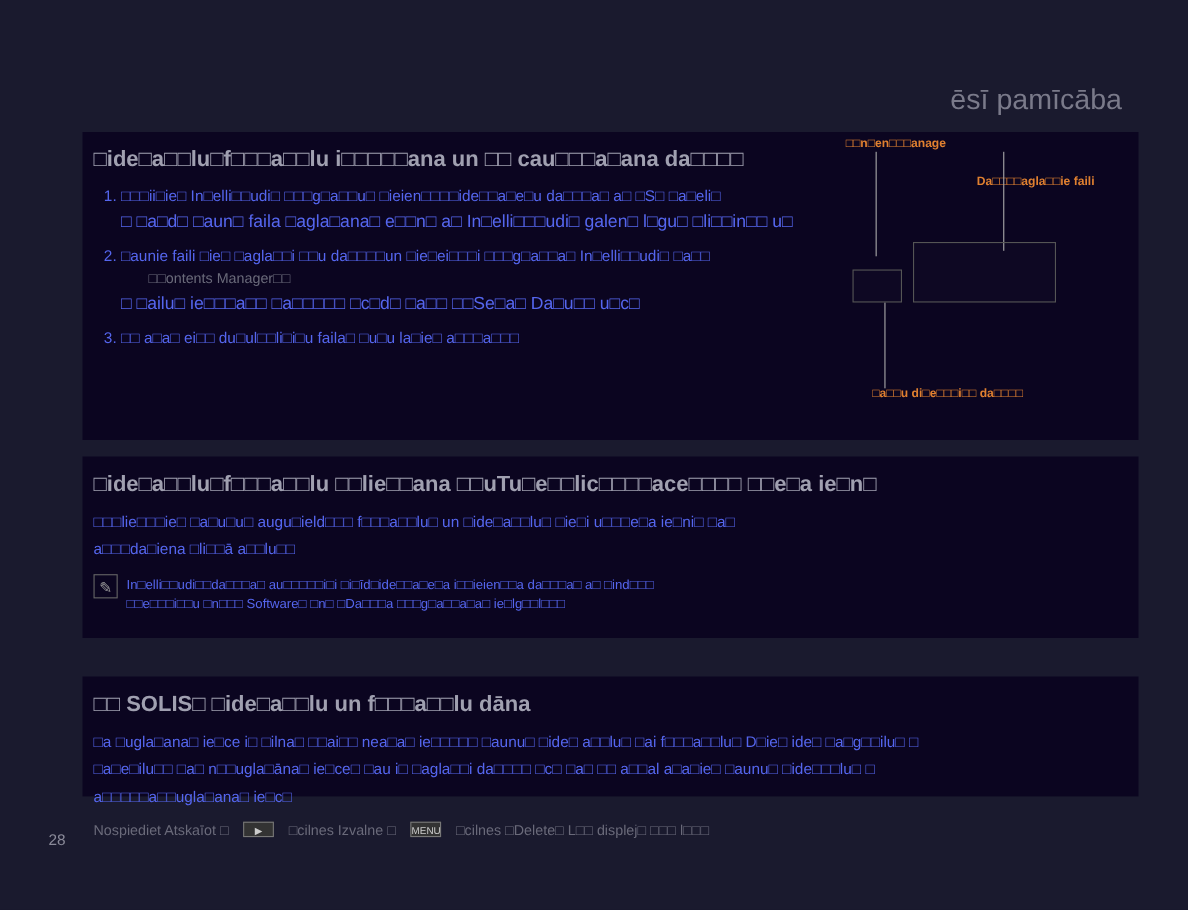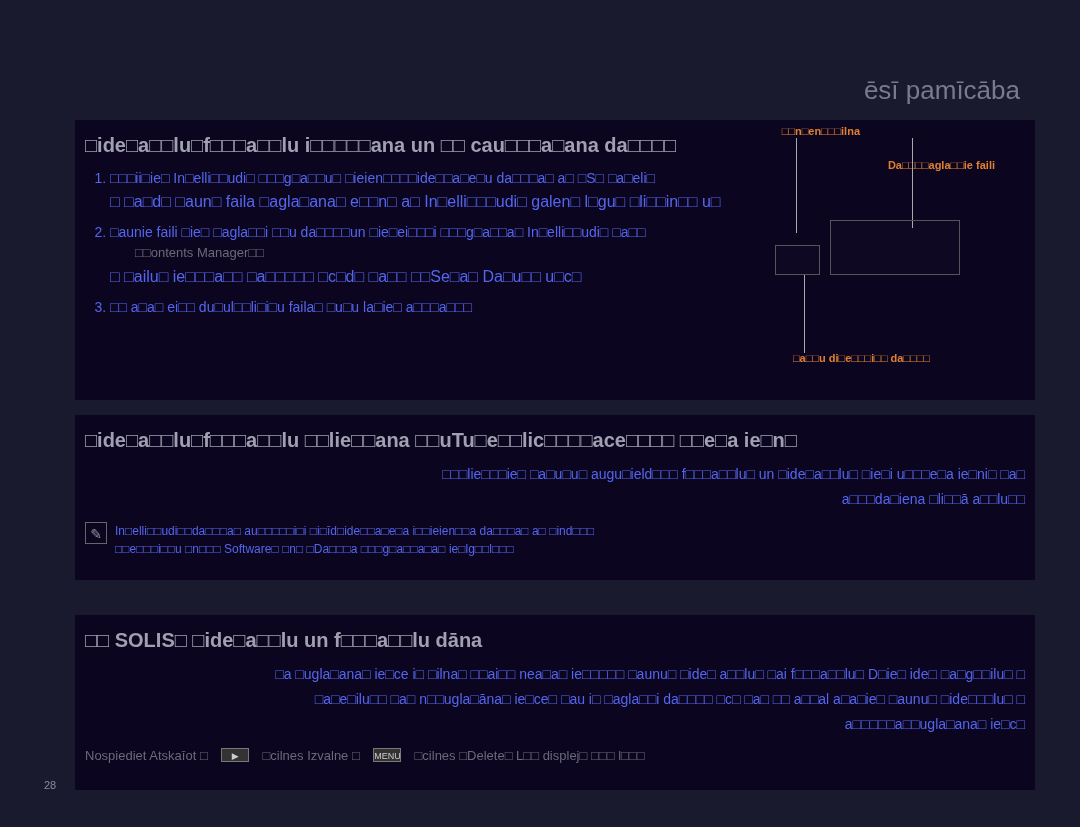--- a/index.html
+++ b/index.html
@@ -21,37 +21,37 @@
     font-weight: 300;
   }
   .panel {
     position: absolute;
     left: 75px;
     background: #0b0520;
     padding: 14px 10px;
   }
   .panel1 { top: 120px; width: 960px; height: 280px; }
   .panel2 { top: 415px; width: 960px; height: 165px; }
-  .panel3 { top: 615px; width: 960px; height: 175px; }
+  .panel3 { top: 615px; width: 960px; height: 109px; }
   .section-title {
     color: #a0a0b0;
     font-size: 20px;
     font-weight: bold;
     margin-bottom: 10px;
   }
   .list {
     list-style: decimal;
     margin-left: 25px;
     color: #5566ee;
     font-size: 14px;
     line-height: 1.6;
   }
   .list li { margin-bottom: 6px; }
   .muted { color: #6a6a7a; font-size: 13px; margin-left: 25px; }
-  .bluebody { color: #5566ee; font-size: 14px; line-height: 1.8; text-align: right; }
+  .bluebody { color: #5566ee; font-size: 14px; line-height: 1.8; }
   .small-label {
     position: absolute;
     color: #e08030;
     font-size: 11px;
     font-weight: bold;
   }
   .label1 { top: 5px; right: 175px; }
   .label2 { top: 5px; right: 40px; margin-top: 34px; }
   .label3 { top: 232px; right: 105px; }
   .diagram {
@@ -72,23 +72,23 @@
     position: absolute;
     background: #aaa;
     width: 1px;
   }
   .conn1 { right: 238px; top: 18px; height: 95px; }
   .conn2 { right: 122px; top: 18px; height: 90px; }
   .conn3 { right: 230px; top: 155px; height: 78px; width: 1px; }
   .page-num {
     position: absolute;
     left: 44px;
-    bottom: 36px;
+    bottom: 56px;
     color: #8a8a99;
-    font-size: 11px;
+    font-size: 14px;
   }
   .bullet-line { color: #5566ee; font-size: 16px; }
   .dotted { letter-spacing: 2px; color: #5566ee; }
   .inline-icon {
     display: inline-block;
     width: 28px; height: 14px;
     background: #333;
     border: 1px solid #777;
     vertical-align: middle;
     font-size: 9px;
@@ -111,21 +111,21 @@
   .note-text { color: #5566ee; font-size: 12px; line-height: 1.5; }
 </style>
 </head>
 <body>
 
 <div class="page-header">ēsī pamīcāba</div>
 
 <div class="panel panel1">
   <div class="section-title">□ide□a□□lu□f□□□a□□lu i□□□□□ana un □□ cau□□□a□ana da□□□□</div>
 
-  <span class="small-label label1">□□n□en□□□ilna</span>
+  <span class="small-label label1">□□n□en□□□anage</span>
   <span class="small-label label2">Da□□□□agla□□ie faili</span>
   <span class="small-label label3">□a□□u di□e□□□i□□ da□□□□</span>
 
   <div class="connector conn1"></div>
   <div class="connector conn2"></div>
   <div class="connector conn3"></div>
 
   <div class="diagram">
     <div class="dbox db1"></div>
     <div class="dbox db2"></div>

